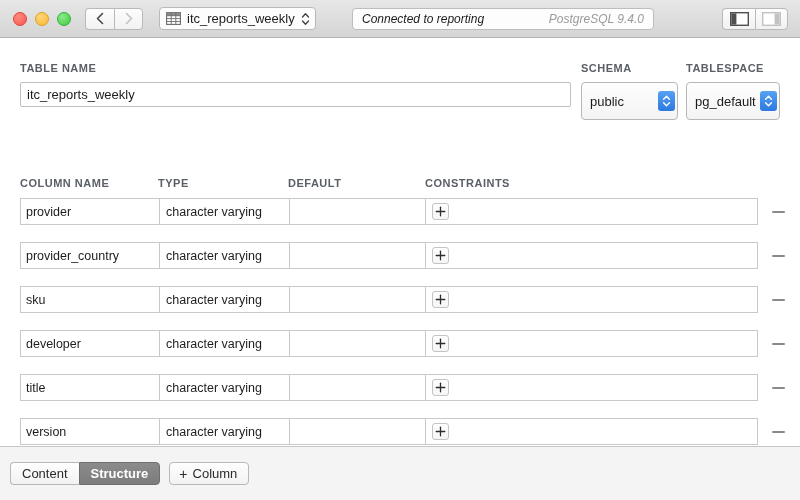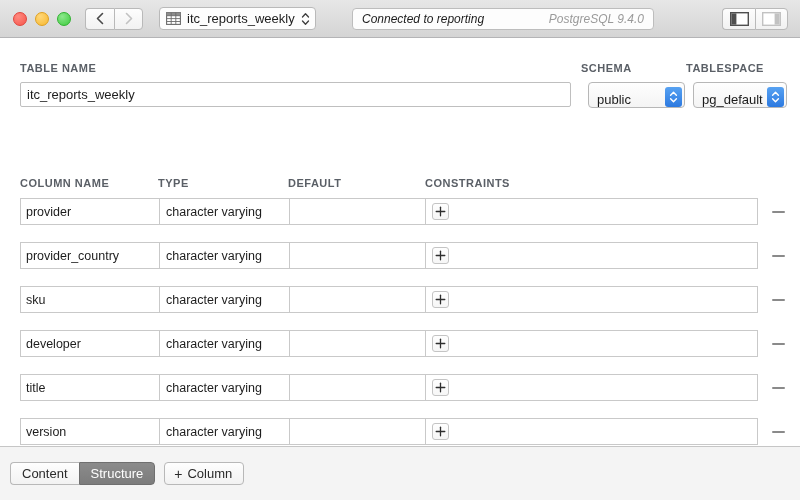--- a/index.html
+++ b/index.html
@@ -162,29 +162,28 @@
     padding: 0 6px;
     outline: none;
   }
 
   .schema-label { position: absolute; left: 581px; top: 24px; }
   .ts-label     { position: absolute; left: 686px; top: 24px; }
 
   .popup {
     position: absolute;
     top: 44px;
-    height: 26px;
+    height: 38px;
     background: linear-gradient(to bottom, #fefefe, #f4f4f4);
     border: 1px solid #b7b7b7;
     border-radius: 4px;
     box-sizing: border-box;
     display: flex;
-    align-items: flex-end;
+    align-items: center;
     padding-left: 8px;
-    margin-left: 7px;
   }
   .popup.schema { left: 581px; width: 97px; }
   .popup.tspace { left: 686px; width: 94px; }
   .popup .pval {
     font-size: 13px;
     color: #1b1b1b;
     white-space: nowrap;
   }
   .popup .bluebox {
     margin-left: auto;
@@ -298,21 +297,21 @@
     justify-content: center;
     padding: 0 11px;
     font-size: 13px;
     color: #2a2a2a;
     background: linear-gradient(to bottom, #fefefe, #f2f2f2);
     border: 1px solid #b8b8b8;
     box-sizing: border-box;
     white-space: nowrap;
   }
   .segbtn:first-child { border-radius: 4px 0 0 4px; border-right: none; }
-  .segbtn:last-child  { border-radius: 0 4px 4px 0; }
+  .segbtn:last-child  { border-radius: 0 4px 4px 0; font-weight: bold; }
   .segbtn.active {
     background: linear-gradient(to bottom, #8b8b8b, #7c7c7c);
     color: #ffffff;
     border-color: #6f6f6f;
   }
   .addcolbtn {
     margin-left: 9px;
     height: 23px;
     display: flex;
     align-items: center;

